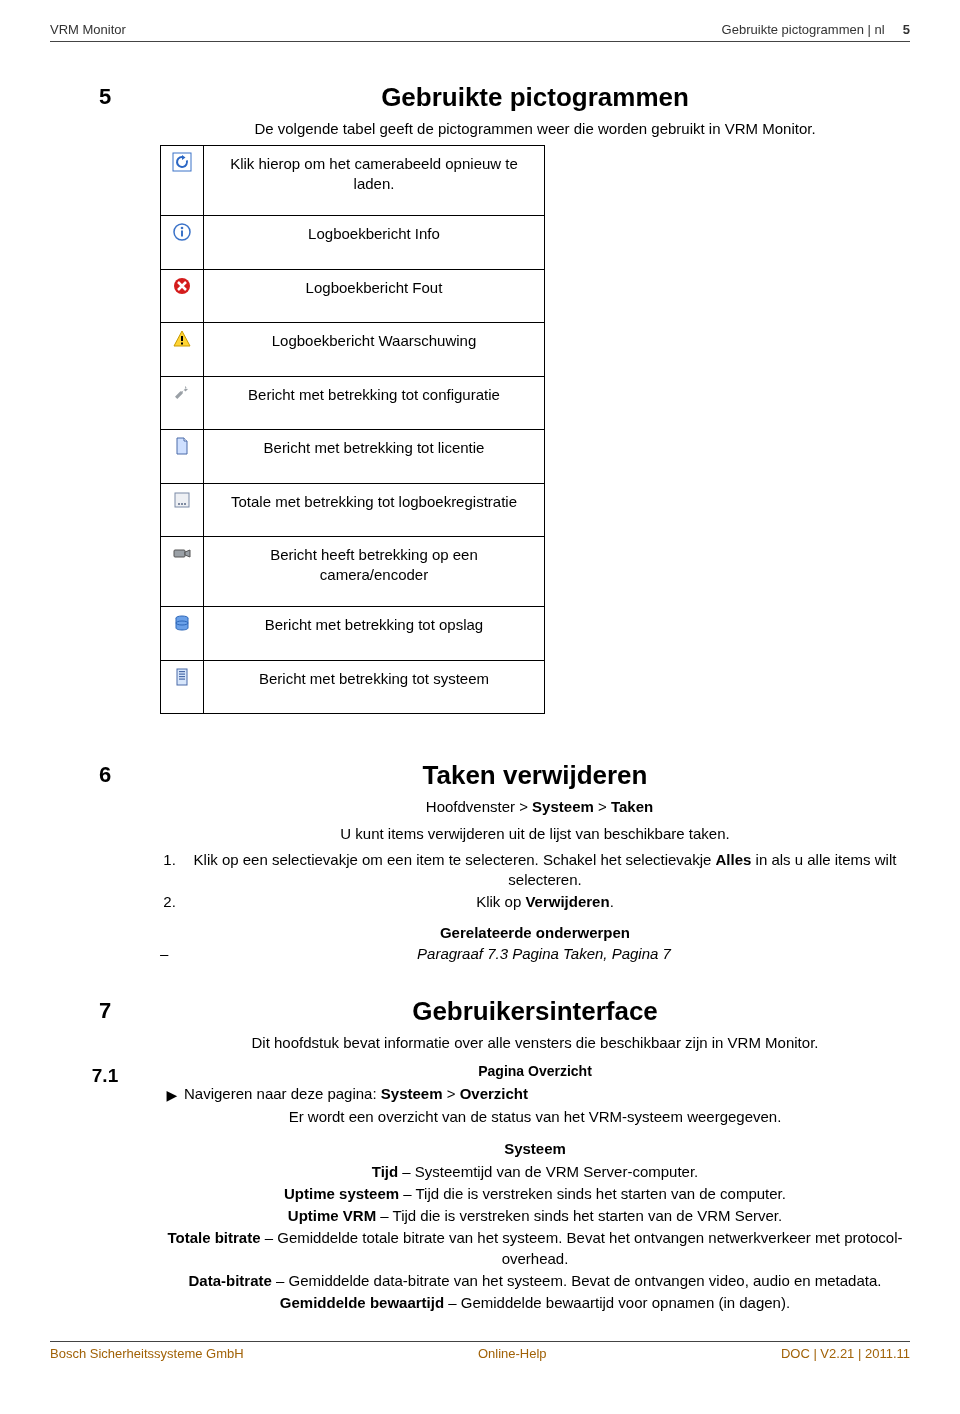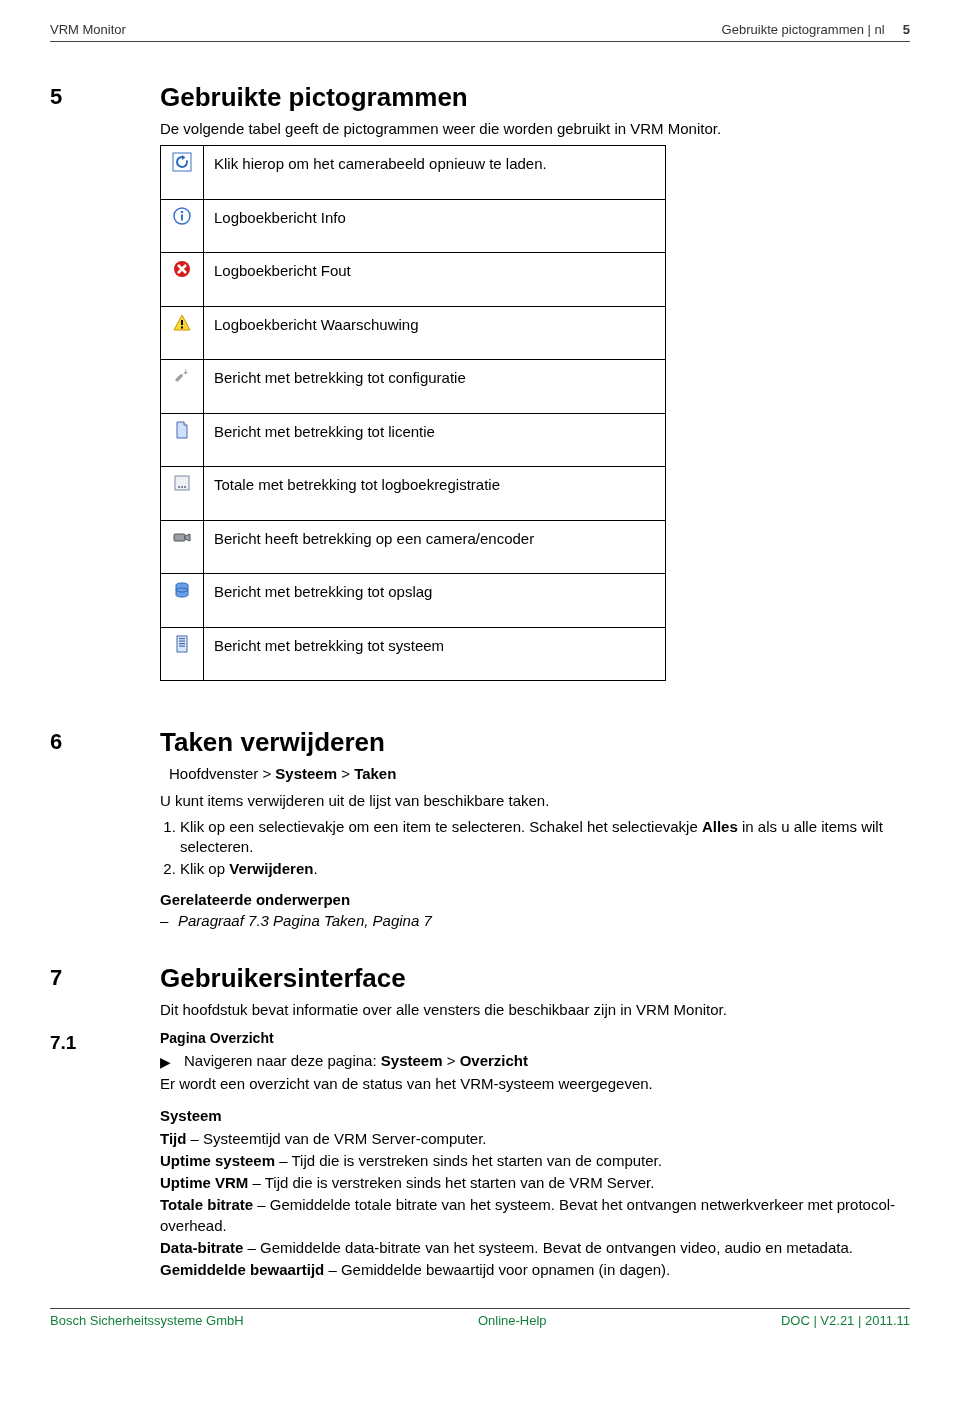--- a/index.html
+++ b/index.html
@@ -7,20 +7,21 @@
     padding: 0;
     font-family: Arial, Helvetica, sans-serif;
     font-size: 15px;
     color: #000;
     background: #fff;
     width: 960px;
   }
   .page {
     padding: 22px 50px 10px 50px;
     box-sizing: border-box;
+    text-align: center;
   }
   .header-row {
     display: flex;
     justify-content: space-between;
     font-size: 13px;
     color: #333;
     border-bottom: 1px solid #444;
     padding-bottom: 4px;
     margin-bottom: 40px;
   }
@@ -37,21 +38,21 @@
   h1 {
     font-size: 26px;
     font-weight: bold;
     margin: 0 0 6px 0;
   }
   h2 { font-size: 14px; font-weight: bold; margin: 0 0 6px 0; }
   p { margin: 0 0 6px 0; line-height: 1.35; }
   .icon-table {
     border-collapse: collapse;
     margin: 6px 0 42px 0;
-    width: 506px;
+    width: 385px;
   }
   .icon-table td {
     border: 1px solid #000;
     padding: 8px 10px 22px 10px;
     vertical-align: top;
     font-size: 15px;
     line-height: 1.3;
   }
   .icon-table td.ic {
     width: 34px;
@@ -70,21 +71,21 @@
   .tri-row { display: flex; align-items: flex-start; margin-bottom: 4px; }
   .tri { flex: 0 0 24px; font-size: 14px; margin-top: 2px; }
   .def p { margin-bottom: 2px; }
   .footer {
     border-top: 1px solid #444;
     margin-top: 26px;
     padding-top: 4px;
     display: flex;
     justify-content: space-between;
     font-size: 13px;
-    color: #15803d;
+    color: #a16207;
   }
   b { font-weight: bold; }
 </style>
 </head>
 <body>
 
 <div class="page">
   <div class="header-row">
     <div>VRM Monitor</div>
     <div class="header-right">

